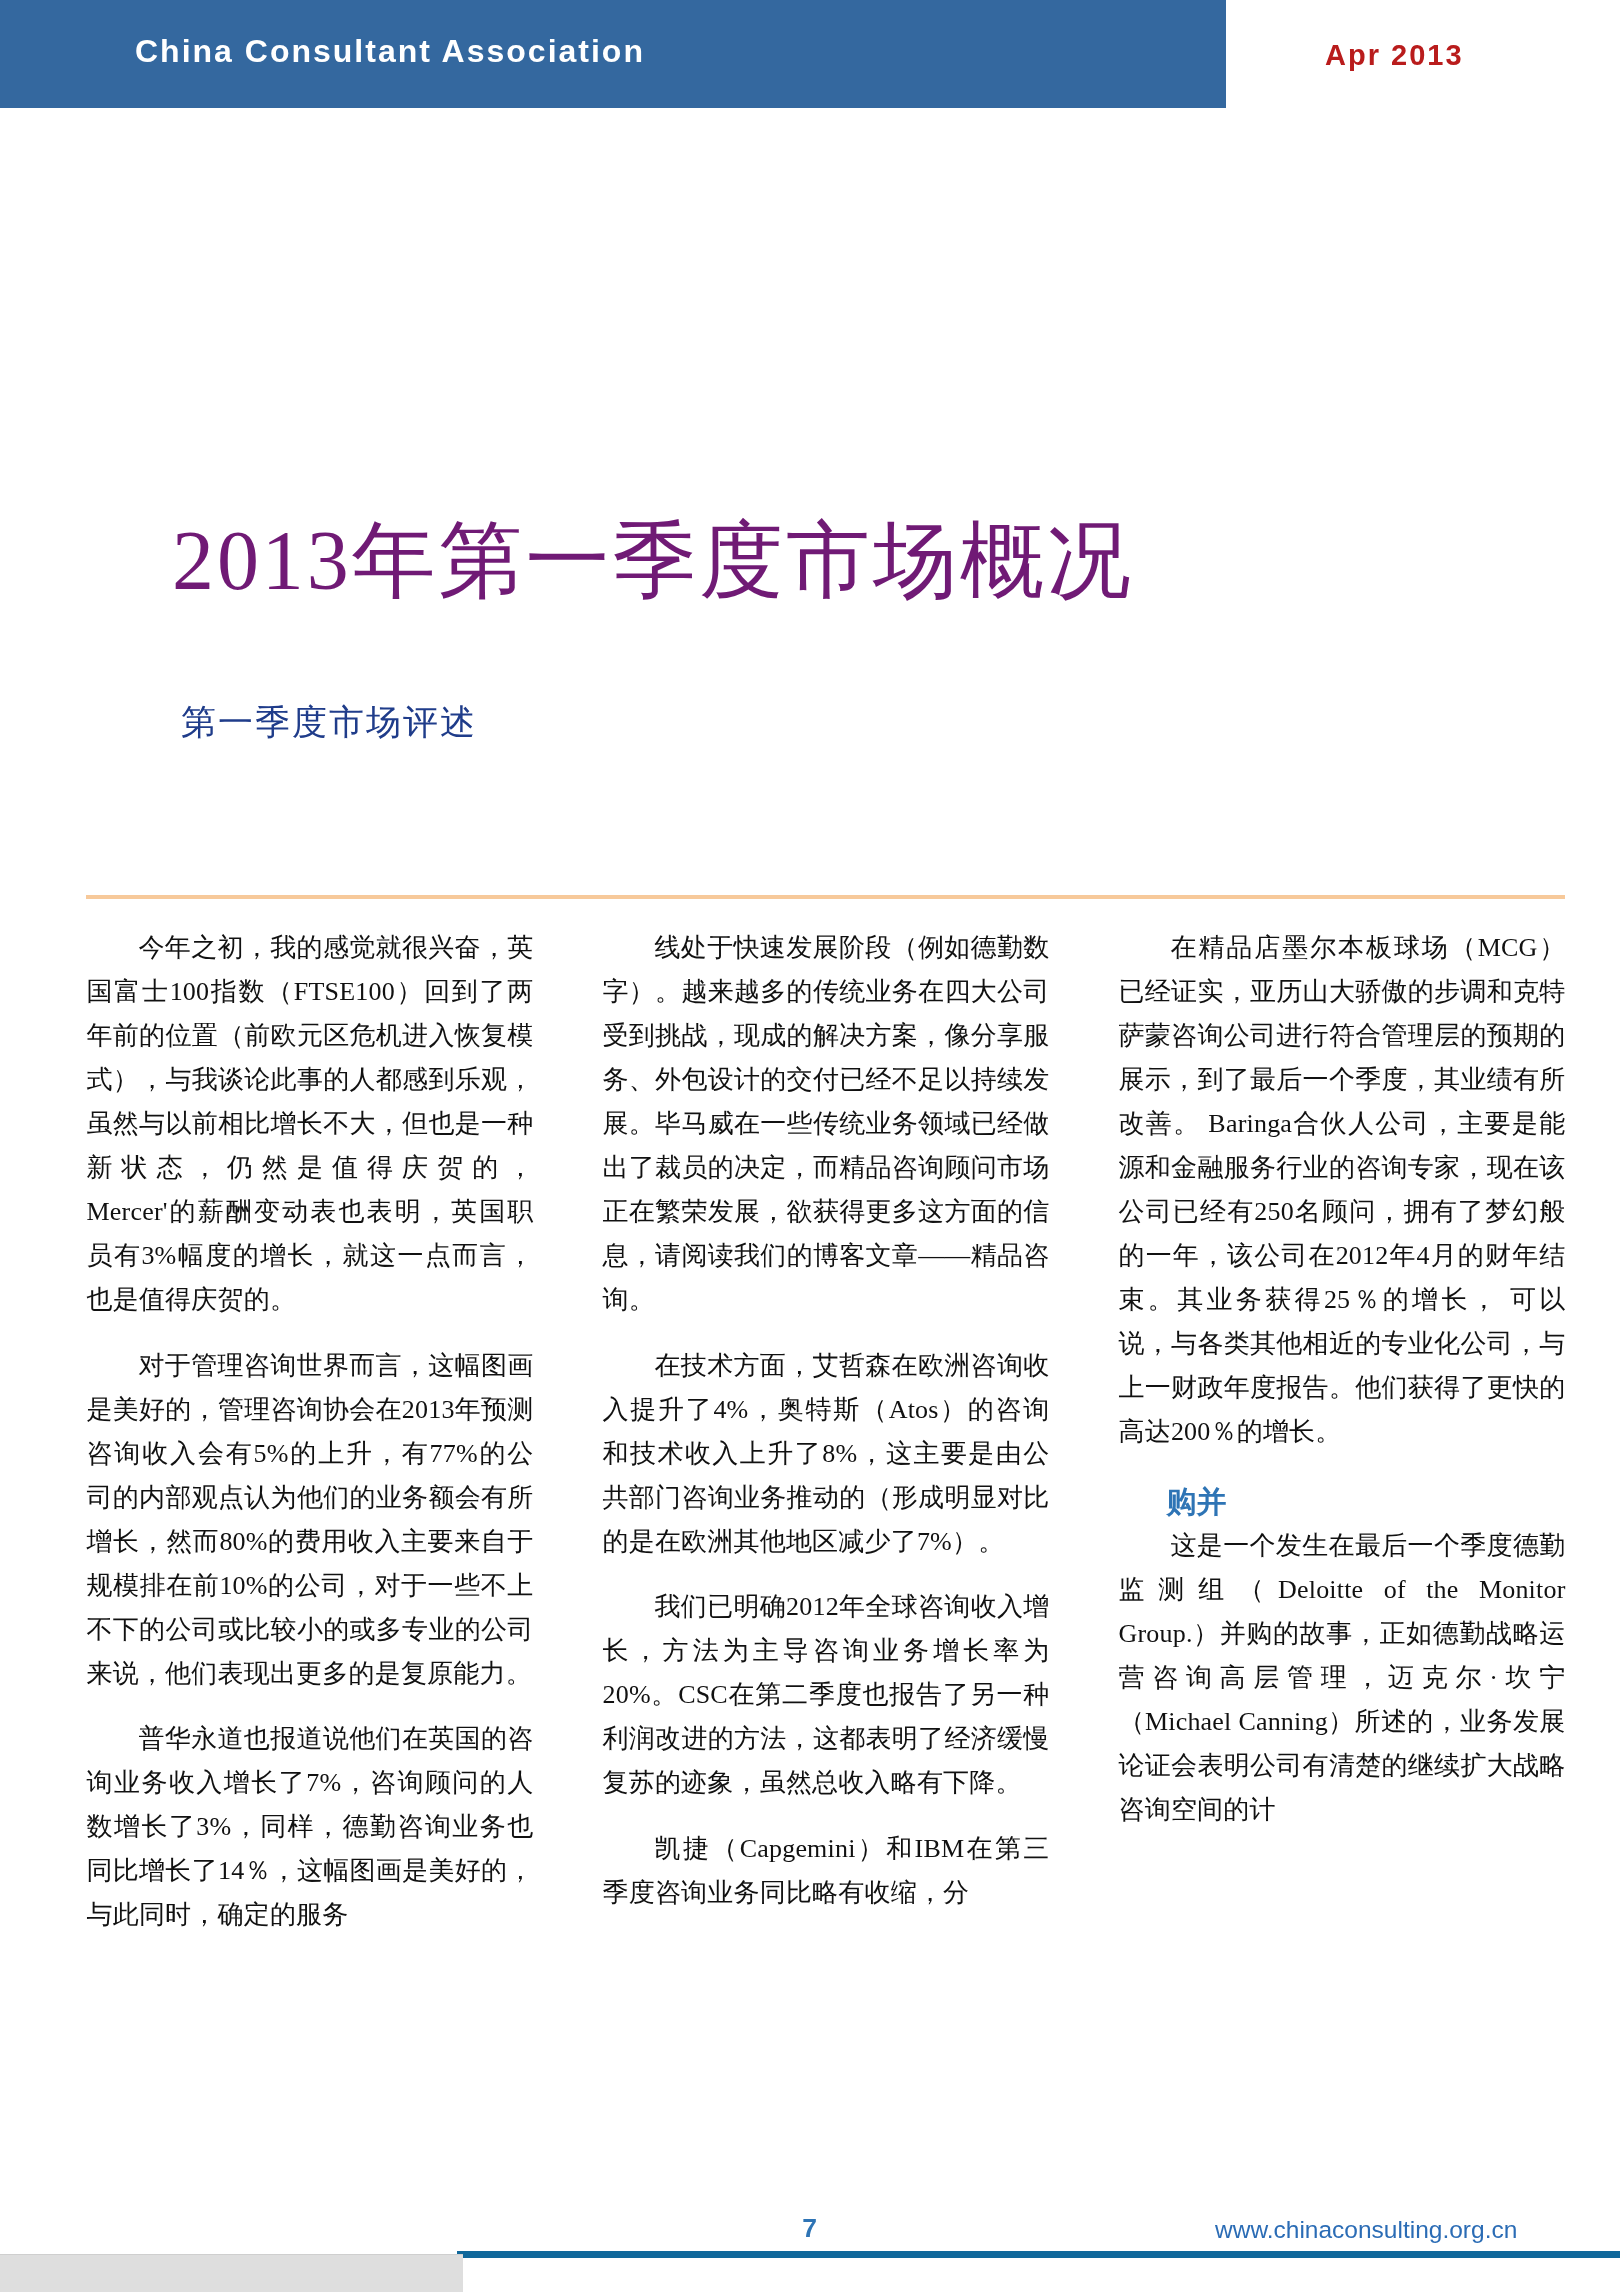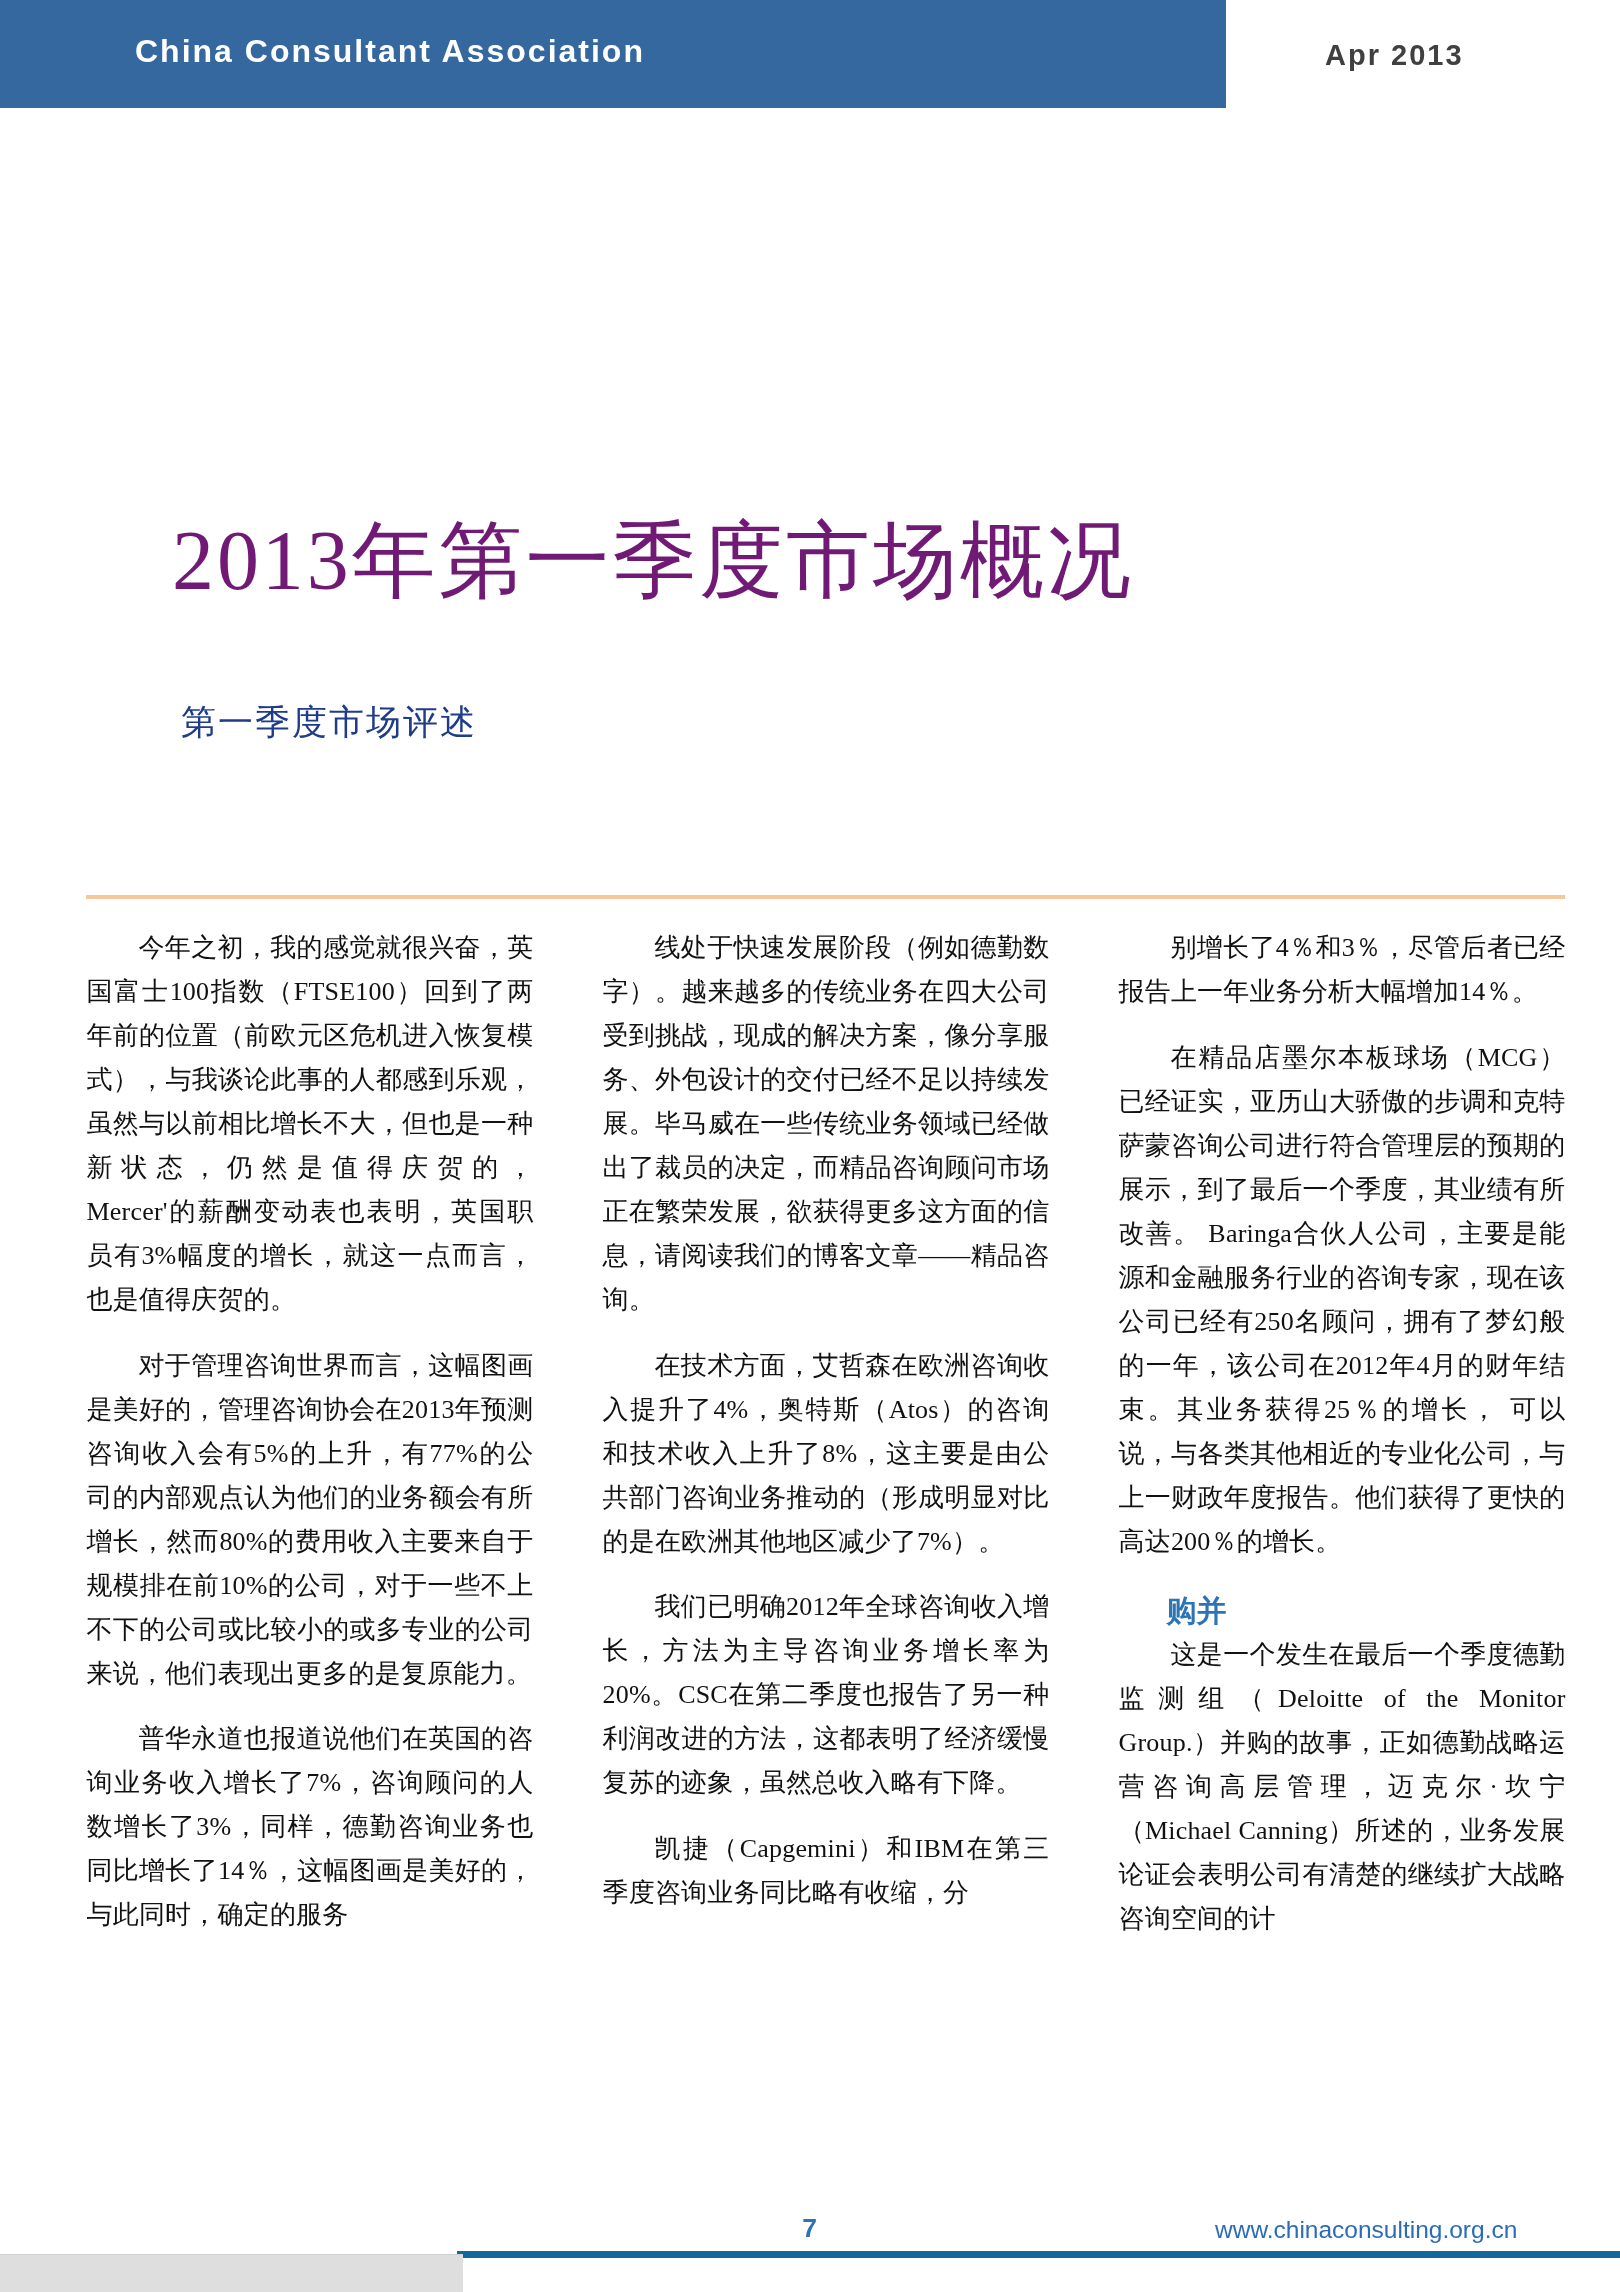--- a/index.html
+++ b/index.html
@@ -34,21 +34,21 @@
     color: #ffffff;
     font-family: "Liberation Sans", "DejaVu Sans", sans-serif;
     font-weight: bold;
     font-size: 32px;
     letter-spacing: 2px;
     white-space: nowrap;
   }
   .header-date {
     position: absolute;
     left: 1325px; top: 39px;
-    color: #404040;
+    color: #b91c1c;
     font-family: "Liberation Sans", "DejaVu Sans", sans-serif;
     font-weight: bold;
     font-size: 29px;
     letter-spacing: 2px;
     white-space: nowrap;
   }
 
   
   .page-title {
     position: absolute;
@@ -174,21 +174,20 @@
   </div>
 
   <div class="col">
     <p>线处于快速发展阶段（例如德勤数字）。越来越多的传统业务在四大公司受到挑战，现成的解决方案，像分享服务、外包设计的交付已经不足以持续发展。毕马威在一些传统业务领域已经做出了裁员的决定，而精品咨询顾问市场正在繁荣发展，欲获得更多这方面的信息，请阅读我们的博客文章——精品咨询。</p>
     <p>在技术方面，艾哲森在欧洲咨询收入提升了4%，奥特斯（Atos）的咨询和技术收入上升了8%，这主要是由公共部门咨询业务推动的（形成明显对比的是在欧洲其他地区减少了7%）。</p>
     <p>我们已明确2012年全球咨询收入增长，方法为主导咨询业务增长率为20%。CSC在第二季度也报告了另一种利润改进的方法，这都表明了经济缓慢复苏的迹象，虽然总收入略有下降。</p>
     <p>凯捷（Capgemini）和IBM在第三季度咨询业务同比略有收缩，分</p>
   </div>
 
   <div class="col">
-    <p>别增长了4％和3％，尽管后者已经报告上一年业务分析大幅增加14％。</p>
     <p>在精品店墨尔本板球场（MCG）已经证实，亚历山大骄傲的步调和克特萨蒙咨询公司进行符合管理层的预期的展示，到了最后一个季度，其业绩有所改善。 Baringa合伙人公司，主要是能源和金融服务行业的咨询专家，现在该公司已经有250名顾问，拥有了梦幻般的一年，该公司在2012年4月的财年结束。其业务获得25％的增长， 可以说，与各类其他相近的专业化公司，与上一财政年度报告。他们获得了更快的高达200％的增长。</p>
     <h3 class="sub">购并</h3>
     <p>这是一个发生在最后一个季度德勤监测组（Deloitte of the Monitor Group.）并购的故事，正如德勤战略运营咨询高层管理，迈克尔·坎宁（Michael Canning）所述的，业务发展论证会表明公司有清楚的继续扩大战略咨询空间的计</p>
   </div>
 
 </div>
 
 <div class="footer-pagenum">7</div>
 
 <div class="footer-url">www.chinaconsulting.org.cn</div>

